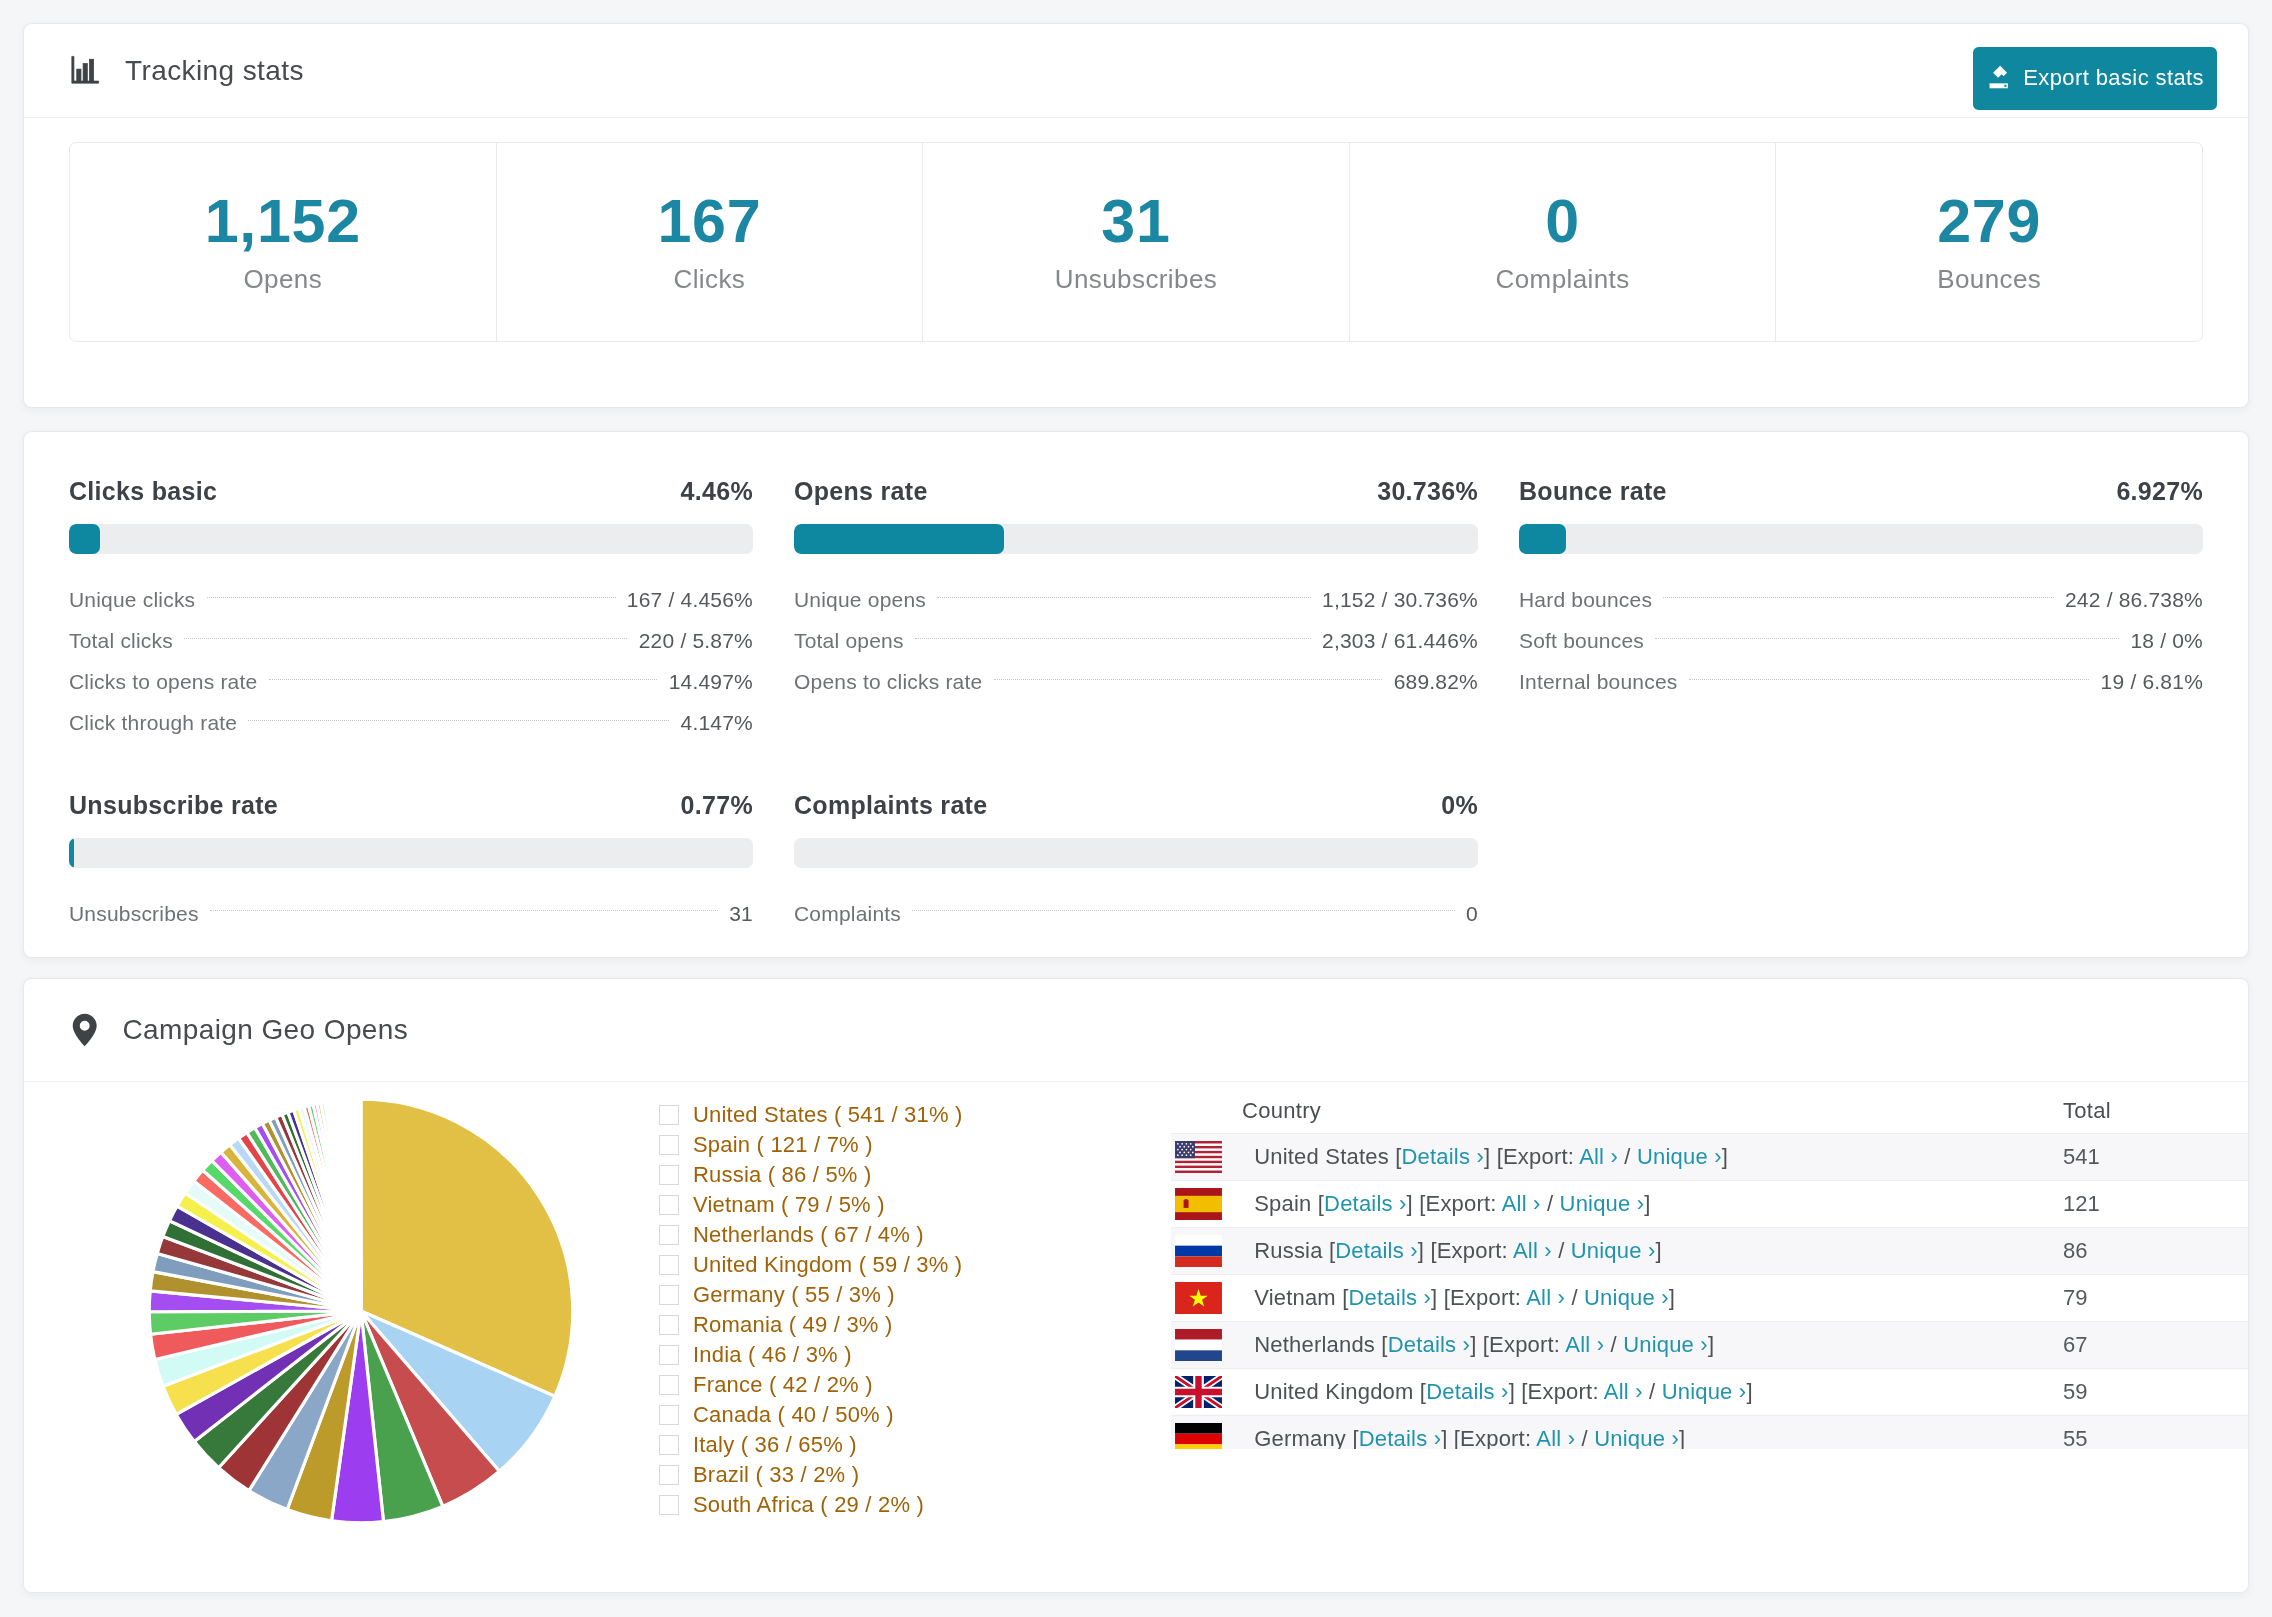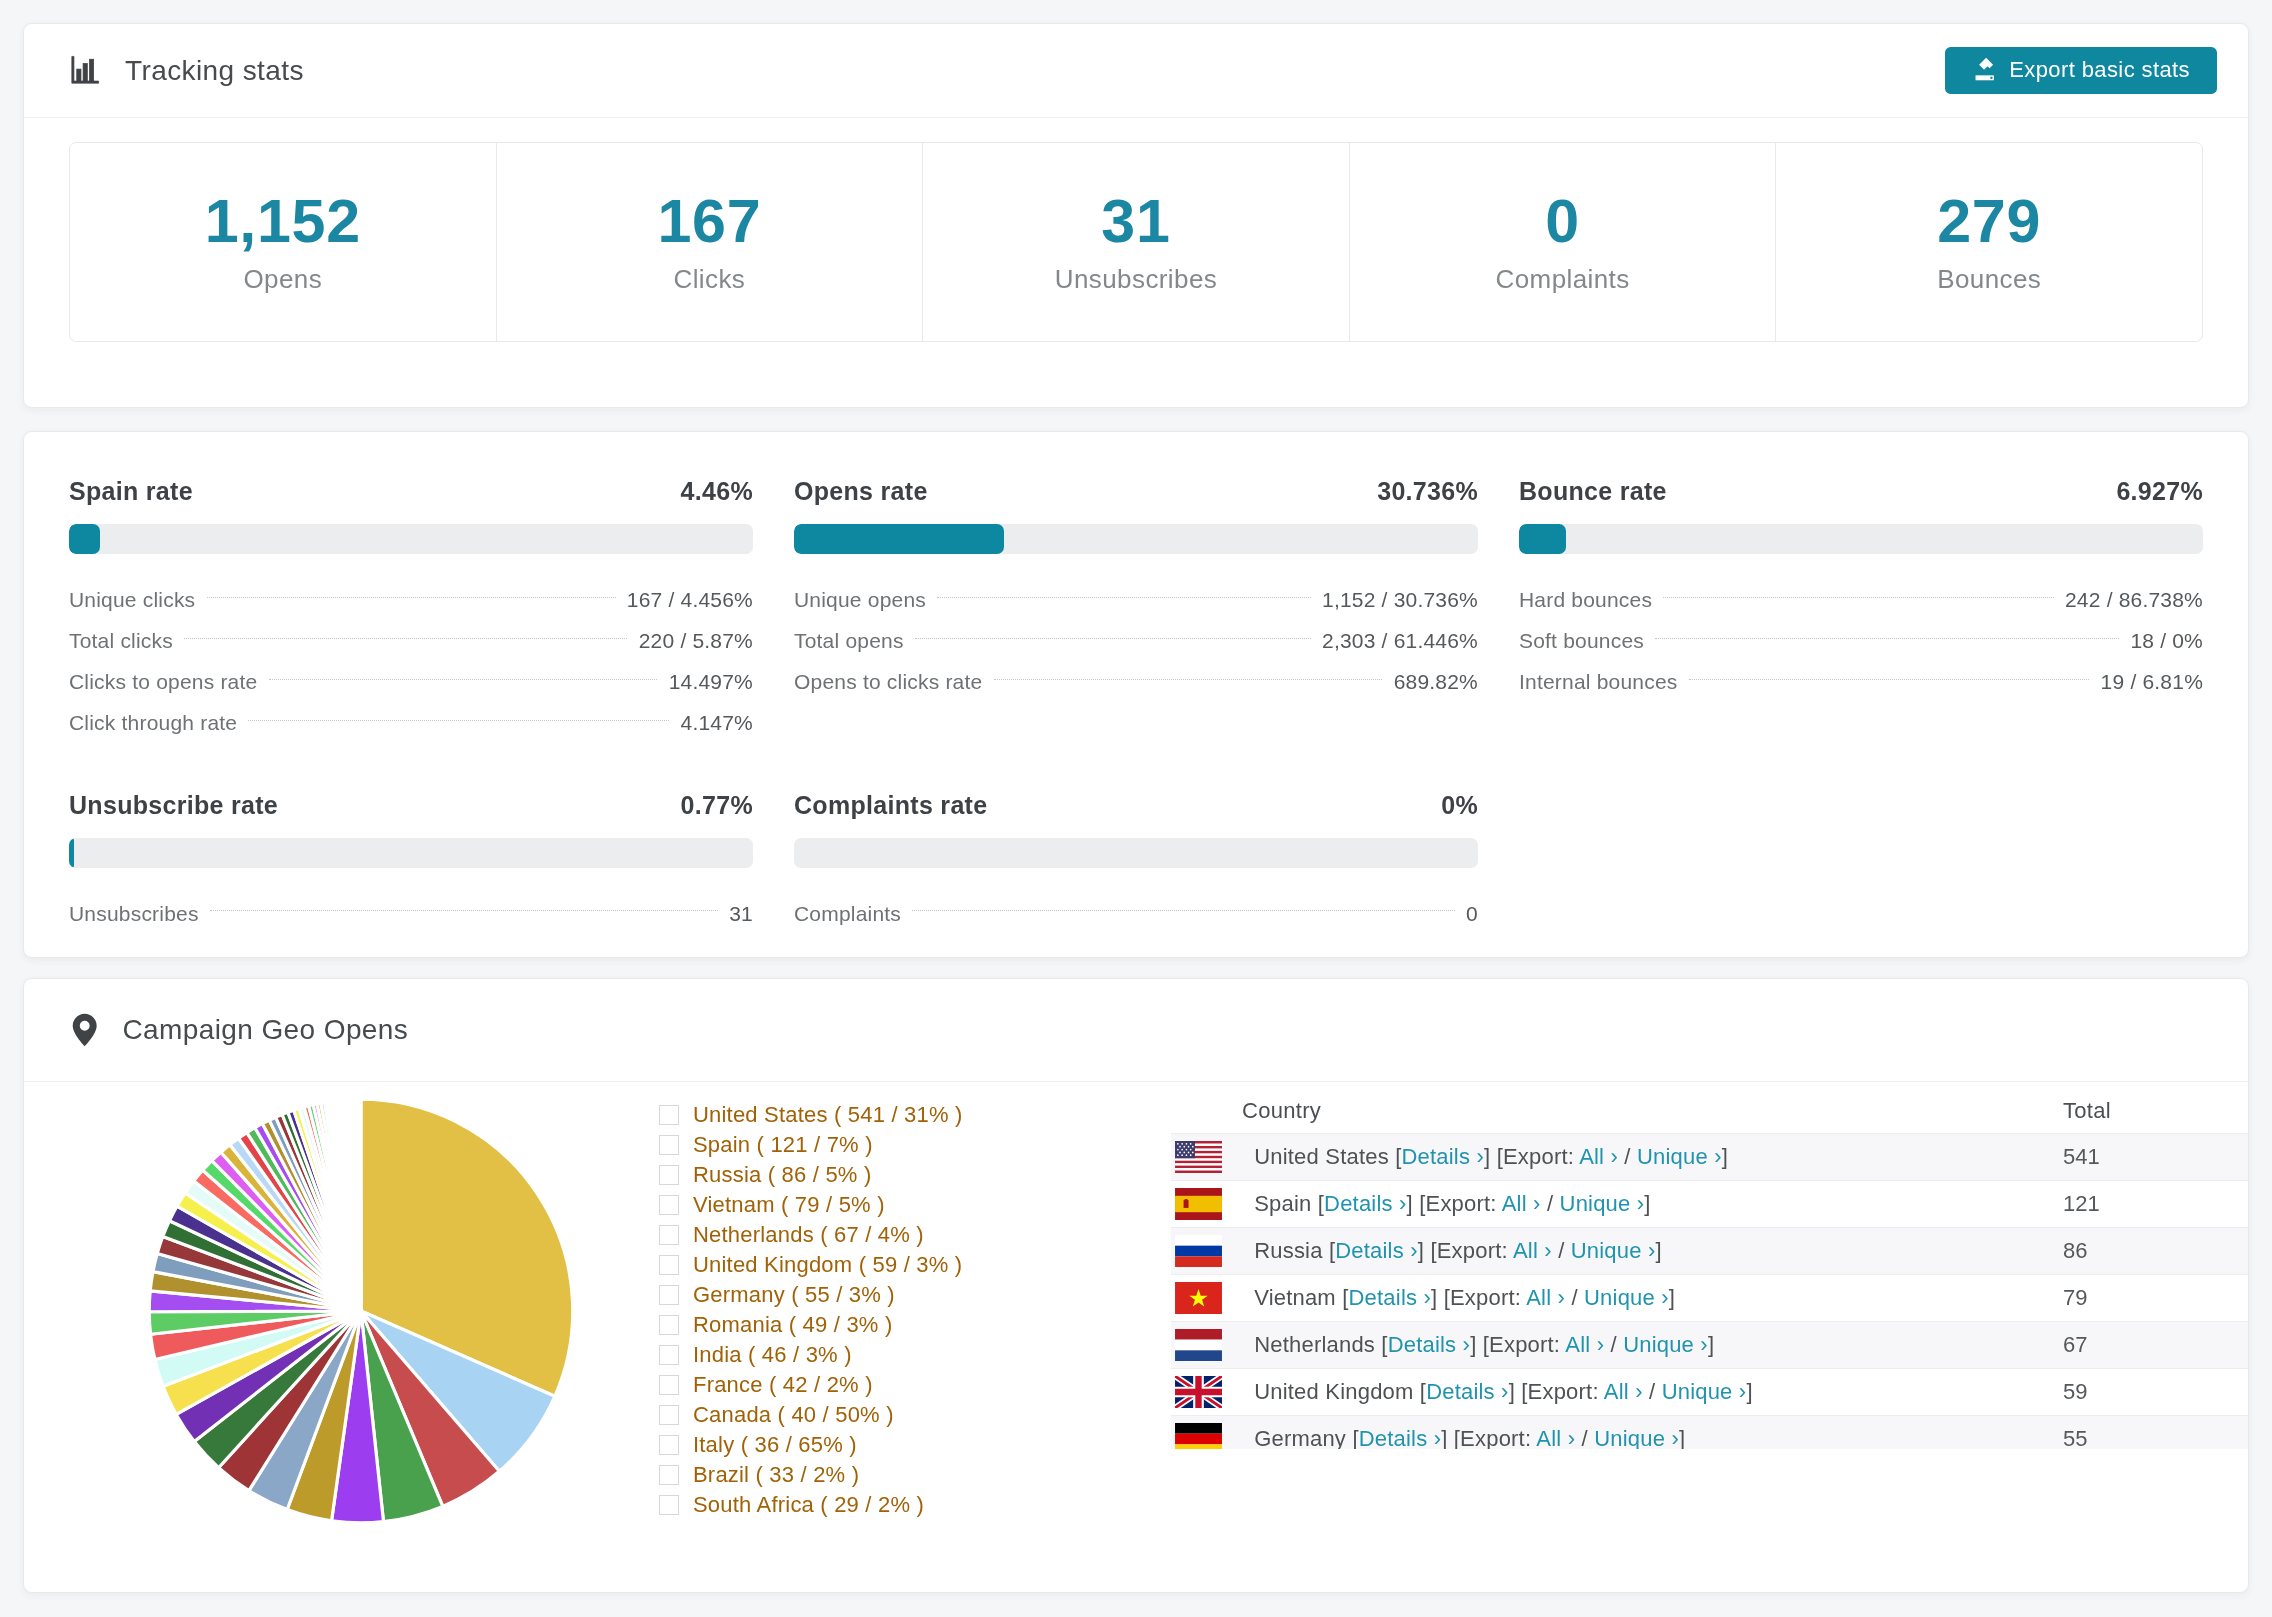--- a/index.html
+++ b/index.html
@@ -20,24 +20,24 @@
   #card-tracking{top:23px;height:385px;}
   .card-header{
     position:relative;height:93px;display:flex;align-items:center;
     padding:0 45px;border-bottom:1.4px solid #efeff1;
   }
   .card-title{
     font-size:28px;color:#474b4e;letter-spacing:0.4px;display:flex;align-items:center;gap:25px;
   }
   .hdr-icon{display:inline-flex;align-items:center;}
   .export-btn{
-    position:absolute;right:31px;top:22.6px;height:47px;
+    position:absolute;right:31px;top:22.6px;height:63px;
     background:#0f879e;color:#ffffff;border:none;border-radius:5.6px;
     font-family:inherit;font-size:22px;letter-spacing:0.4px;
-    display:flex;align-items:center;gap:11.3px;padding:0 27px;cursor:pointer;
+    display:flex;align-items:center;gap:11.3px;padding:0 13px;cursor:pointer;
   }
   .stats-box{
     margin:24px 45px 0 45px;height:198px;
     border:1.4px solid #e8e9eb;border-radius:7px;
     display:flex;
   }
   .stat-cell{
     flex:1;display:flex;flex-direction:column;align-items:center;justify-content:center;
     border-left:1.4px solid #e8e9eb;
   }
@@ -150,21 +150,21 @@
         </div>
 
     </div>
   </section>
 
   <section class="card" id="card-rates">
     <div class="rates-grid">
 
         <div class="rate-panel shaded">
           <div class="rate-title-row">
-            <span class="rate-title">Spain rate</span>
+            <span class="rate-title">Clicks basic</span>
             <span class="rate-value">4.46%</span>
           </div>
           <div class="bar">
             <div class="bar-fill" style="width: 4.46%;"></div>
           </div>
           <div class="rate-rows">
 
               <div class="rate-row shaded">
                 <span class="lbl">Unique clicks</span>
                 <span class="leader"></span>

